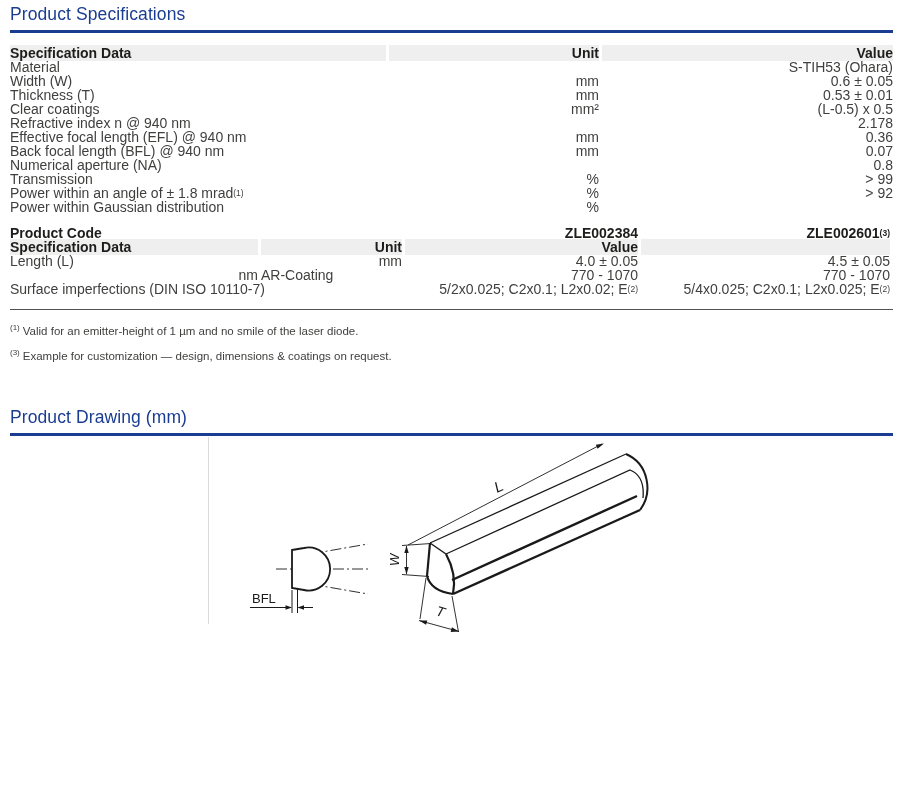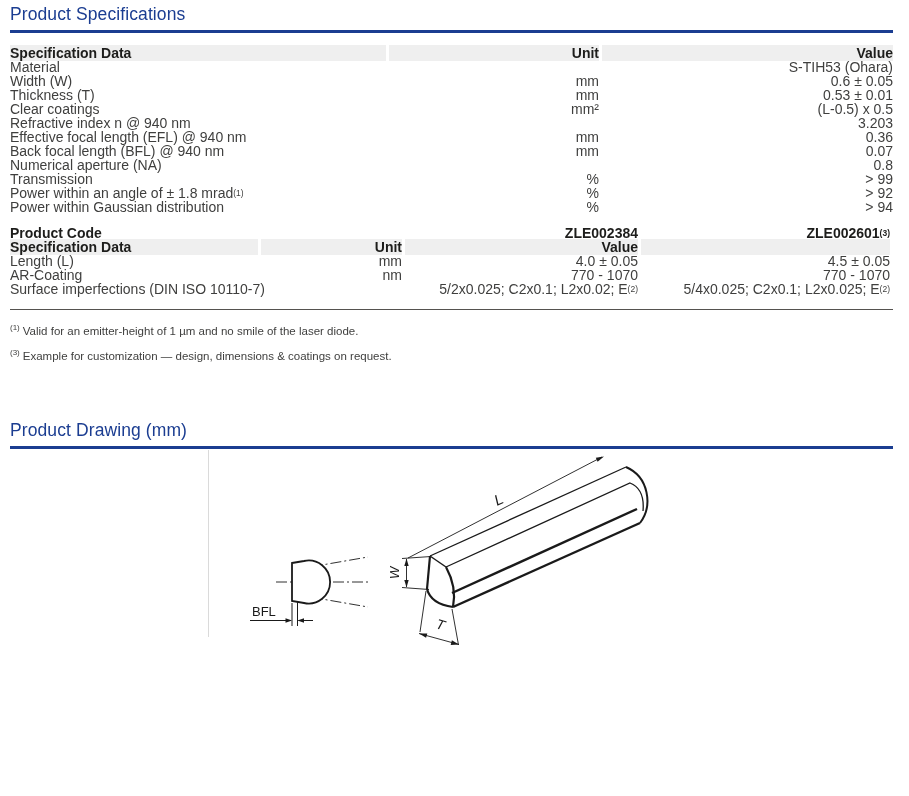--- a/index.html
+++ b/index.html
@@ -25,21 +25,21 @@
   .cell.r { justify-content:flex-end; }
   sup.mark { font-size:8.5px; line-height:0; vertical-align:super; }
   
   .fn-rule { height:1px; background:#55524f; margin-top:14px; }
   .footnotes { margin-top:7px; }
   .fn-line { font-size:11.5px; color:#3f3f3e; line-height:21px; }
   .fn-line sup { font-size:8px; margin-right:3px; }
   
   .drawing-wrap { position:relative; width:909px; height:203px; margin-top:0; }
   .drawing-wrap svg { position:absolute; left:0; top:0; }
-  .h2-block { margin-top:49px; }
+  .h2-block { margin-top:36px; }
 </style>
 </head>
 <body>
 
 <div class="page">
   <div class="content">
 
     <div class="sec-title">Product Specifications</div>
     <div class="rule-blue"></div>
 
@@ -75,21 +75,21 @@
             <span>Clear coatings</span>
           </div>
         <div class="cell r">mm²</div>
         <div class="cell r">(L-0.5) x 0.5</div>
       </div>
       <div class="row">
         <div class="cell">
             <span>Refractive index n @ 940 nm</span>
           </div>
         <div class="cell r"></div>
-        <div class="cell r">3.203</div>
+        <div class="cell r">2.178</div>
       </div>
       <div class="row">
         <div class="cell">
             <span>Effective focal length (EFL) @ 940 nm</span>
           </div>
         <div class="cell r">mm</div>
         <div class="cell r">0.36</div>
       </div>
       <div class="row">
         <div class="cell">
@@ -118,21 +118,20 @@
             <sup class="mark">(1)</sup>
           </div>
         <div class="cell r">%</div>
         <div class="cell r">&gt; 92</div>
       </div>
       <div class="row">
         <div class="cell">
             <span>Power within Gaussian distribution</span>
           </div>
         <div class="cell r">%</div>
-        <div class="cell r">&gt; 94</div>
       </div>
     </div>
 
     <div class="tbl t2">
       <div class="row codes">
         <div class="cell">Product Code</div>
         <div class="cell r"></div>
         <div class="cell r">ZLE002384</div>
         <div class="cell r">
             <span>ZLE002601</span>
@@ -145,22 +144,22 @@
         <div class="cell r">Value</div>
         <div class="cell r"></div>
       </div>
       <div class="row">
         <div class="cell">Length (L)</div>
         <div class="cell r">mm</div>
         <div class="cell r">4.0 ± 0.05</div>
         <div class="cell r">4.5 ± 0.05</div>
       </div>
       <div class="row">
+        <div class="cell r">nm</div>
         <div class="cell">AR-Coating</div>
-        <div class="cell r">nm</div>
         <div class="cell r">770 - 1070</div>
         <div class="cell r">770 - 1070</div>
       </div>
       <div class="row">
         <div class="cell">Surface imperfections (DIN ISO 10110-7)</div>
         <div class="cell r"></div>
         <div class="cell r">
             <span>5/2x0.025; C2x0.1; L2x0.02; E</span>
             <sup class="mark">(2)</sup>
           </div>

